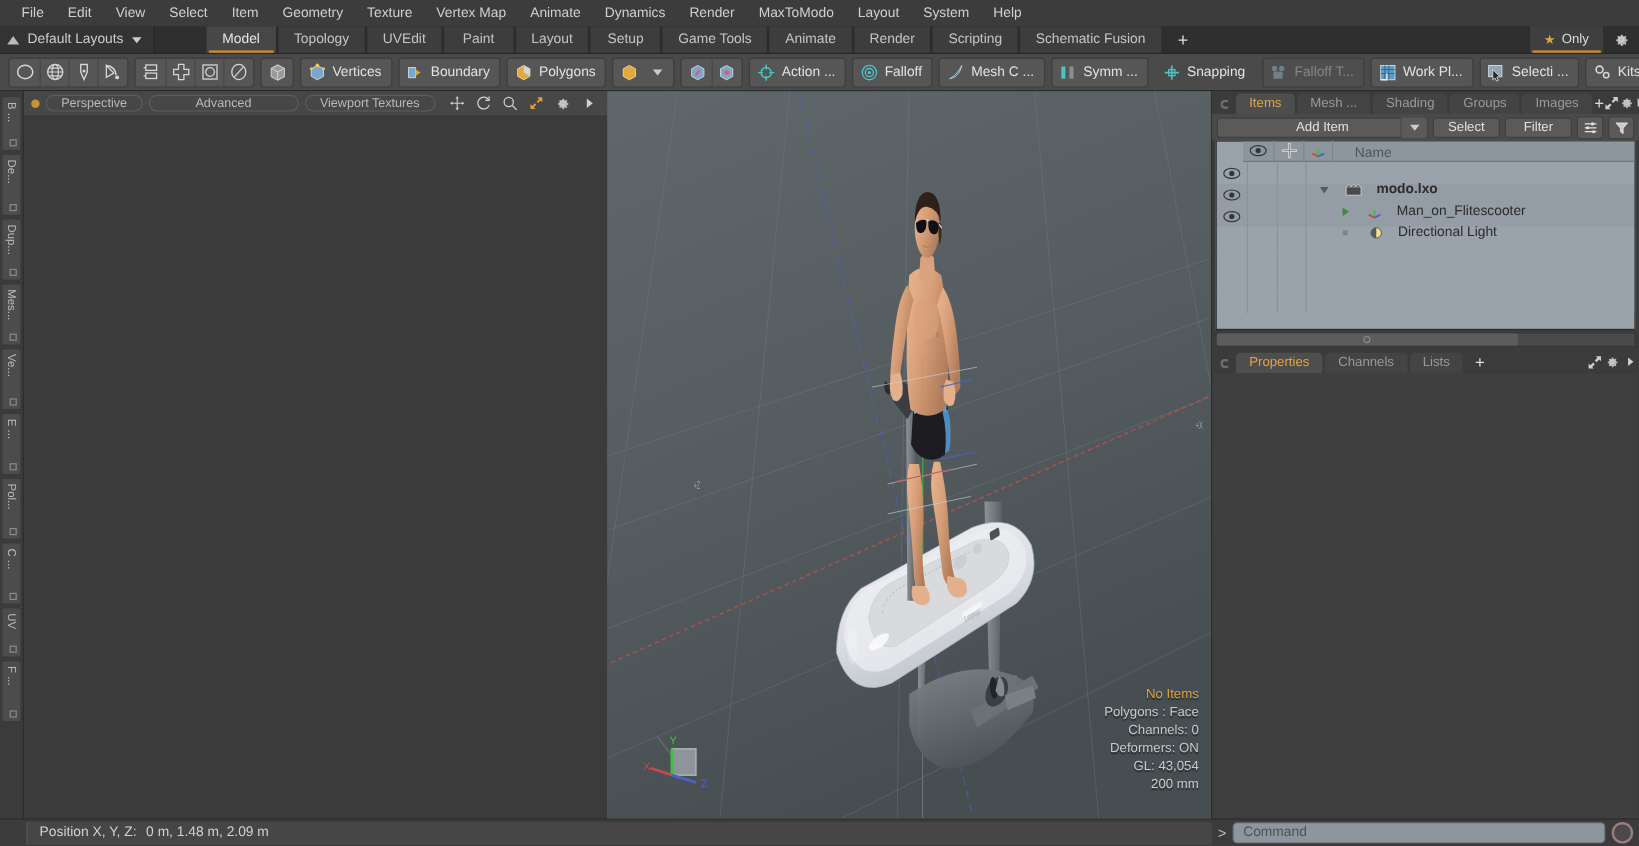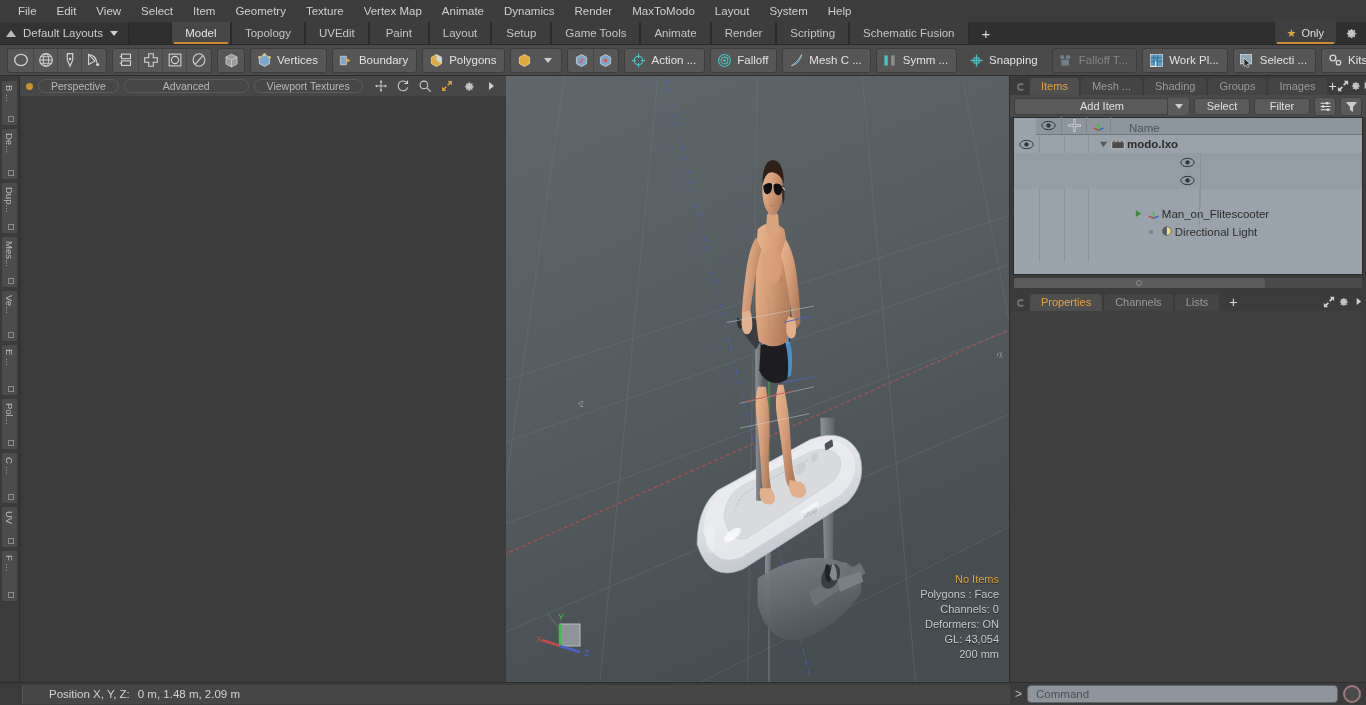--- a/index.html
+++ b/index.html
@@ -140,41 +140,41 @@
            display:flex;align-items:center;justify-content:center;}
 
   .itemlist { background:#9aa3ab; margin:0 3px; border:1px solid #2c2c2c; height:158px;
               display:flex; flex-direction:column; flex:0 0 158px; }
   .ilhead { height:17px; background:#8d959d; display:flex; align-items:flex-end;
             border-bottom:1px solid #6f7780; flex:0 0 17px;margin-left:22px;}
   .ilcol { height:17px; display:flex; align-items:center; justify-content:center;
            border-right:1px solid #7e868e; flex:0 0 auto;}
   .ilbody { flex:1; overflow:hidden; }
   .ilrow { height:18px; display:flex; align-items:center; background:#9aa3ab; }
-  .ilrow.alt { background:#949da5;flex-direction:column; }
+  .ilrow.alt { background:#949da5; }
   .ilrow .c { height:18px; border-right:1px solid #8a929a; display:flex;align-items:center;
               justify-content:center; flex:0 0 auto; }
-  .ilname { flex:1; display:flex; align-items:center; gap:2px; padding-left:4px;
-            color:#2b2b2b; font-size:11.5px; white-space:nowrap; }
+  .ilname { flex:1; display:flex; align-items:center; gap:12px; padding-left:4px;
+            color:#2b2b2b; font-size:11.5px; white-space:nowrap;margin-top:28px; }
   .ilname.root { font-weight:bold; }
   .hscroll { height:12px; background:#4a4a4a; margin:2px 3px 0; border:1px solid #3a3a3a;
              border-radius:2px; display:flex; align-items:center; flex:0 0 12px;}
   .hthumb { height:10px; width:72%; background:#5c5c5c; border-radius:2px;
             display:flex;align-items:center;justify-content:center; }
   .hgrip { width:6px;height:6px;border-radius:50%;border:1px solid #888; }
 
   .propsarea { flex:1; background:#3b3b3b; display:flex; flex-direction:column; min-height:0; }
   .propsbody { flex:1; background:#3f3f3f; margin:0 1px; }
 
   
   .statusbar { height:23px; background:#3b3b3b; display:flex; align-items:center;
                flex:0 0 23px; border-top:1px solid #2d2d2d; }
   .stcorner { width:20px; height:23px; flex:0 0 20px; }
   .stfield { flex:1; height:19px; margin:0 0 0 2px; background:#464646; border-left:1px solid #555;
-             display:flex; align-items:center; padding-left:26px; color:#d2d2d2; font-size:11.5px; }
+             display:flex; align-items:center; padding-left:10px; color:#d2d2d2; font-size:11.5px; }
   .cmdarea { width:356px; flex:0 0 356px; display:flex; align-items:center; gap:5px; padding:0 5px; }
   .cmdgt { color:#bbb; font-size:12px; }
   .cmdinput { flex:1; height:18px; background:#8e959c; border:1px solid #5c6268; border-radius:4px;
               color:#4b5157; font-size:11.5px; padding:0 8px; display:flex; align-items:center; }
   .cmdcirc { width:18px;height:18px;border-radius:50%;border:2px solid #9c7a7f;background:#4a4a4a;flex:0 0 18px;}
 </style>
 </head>
 <body>
 
 <div class="app">

